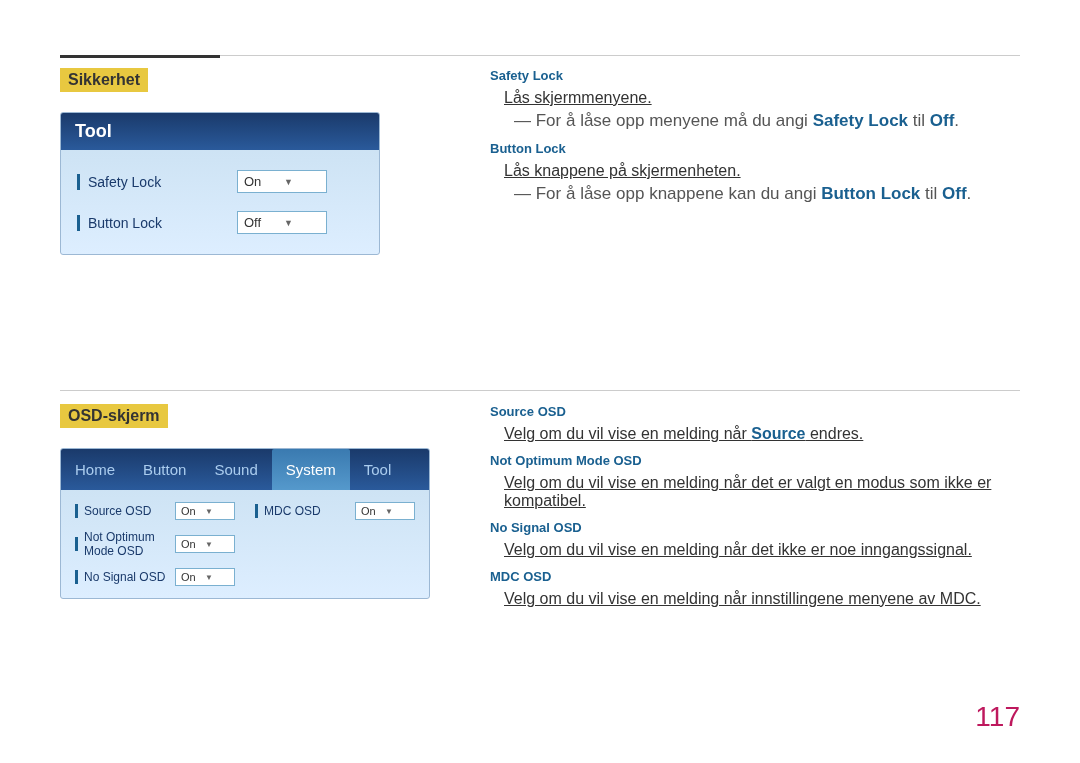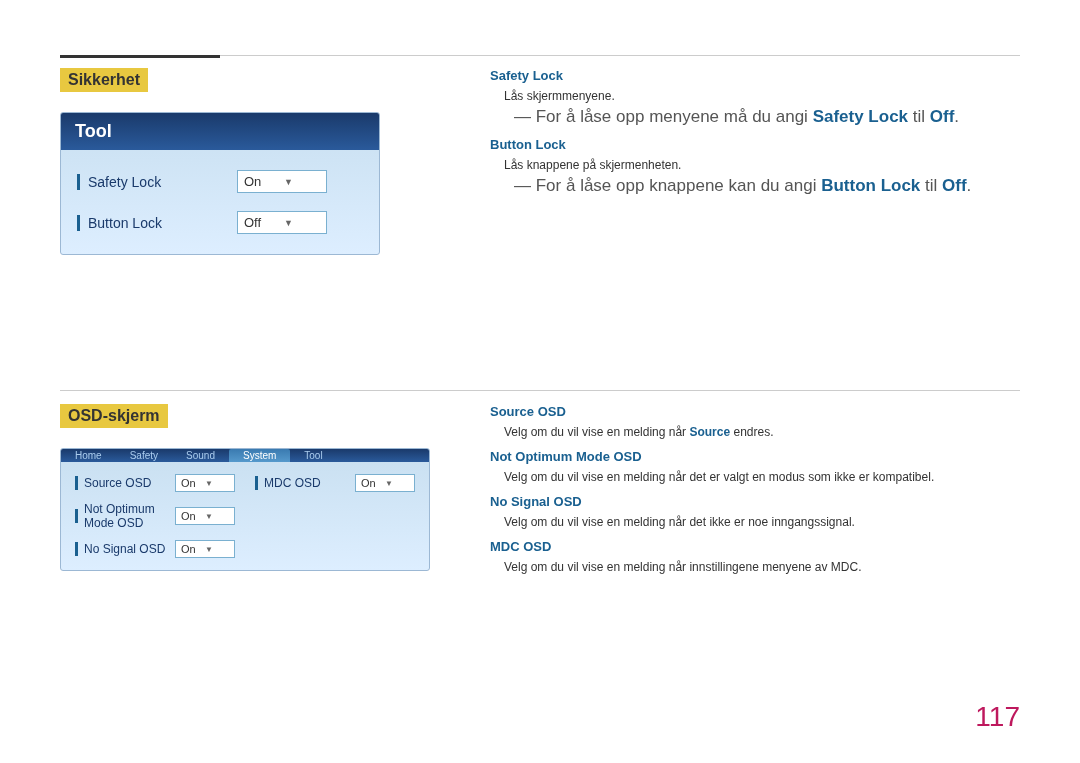--- a/index.html
+++ b/index.html
@@ -127,22 +127,23 @@
 
     .desc-title {
       color: #1a6090;
       font-weight: bold;
       font-size: 13px;
       margin-bottom: 6px;
     }
     .desc-bullet {
       margin-left: 14px;
       margin-bottom: 4px;
-      font-size: 12px;
+      font-size: 16px;
       color: #333;
+      text-decoration: underline;
     }
     .desc-sub {
       margin-left: 24px;
       margin-bottom: 10px;
       font-size: 17px;
       color: #555;
     }
     .desc-sub::before {
       content: "― ";
     }
@@ -176,22 +177,22 @@
       background: linear-gradient(to bottom, #c8dff0, #ddeeff);
       border-radius: 3px;
       overflow: hidden;
       margin-top: 8px;
     }
     .osd-nav {
       display: flex;
       background: linear-gradient(to bottom, #1a3a6b, #2a5a9b);
     }
     .osd-nav-tab {
-      padding: 1px 14px;
-      font-size: 10px;
+      padding: 12px 14px;
+      font-size: 15px;
       color: #aaccee;
       cursor: pointer;
     }
     .osd-nav-tab.active {
       background: linear-gradient(to bottom, #3a7ab0, #5599cc);
       color: white;
       border-radius: 2px 2px 0 0;
     }
 
     .osd-body {
@@ -327,21 +328,21 @@
 
   <div class="mid-rule"></div>
 
   <div class="osd-section">
     <div class="section-header">OSD-skjerm</div>
 
     <div class="osd-panel">
 
       <div class="osd-nav">
         <div class="osd-nav-tab">Home</div>
-        <div class="osd-nav-tab">Safety</div>
+        <div class="osd-nav-tab">Button</div>
         <div class="osd-nav-tab">Sound</div>
         <div class="osd-nav-tab active">System</div>
         <div class="osd-nav-tab">Tool</div>
       </div>
 
       <div class="osd-body">
 
         <div class="osd-col">
 
           <div class="osd-row">

